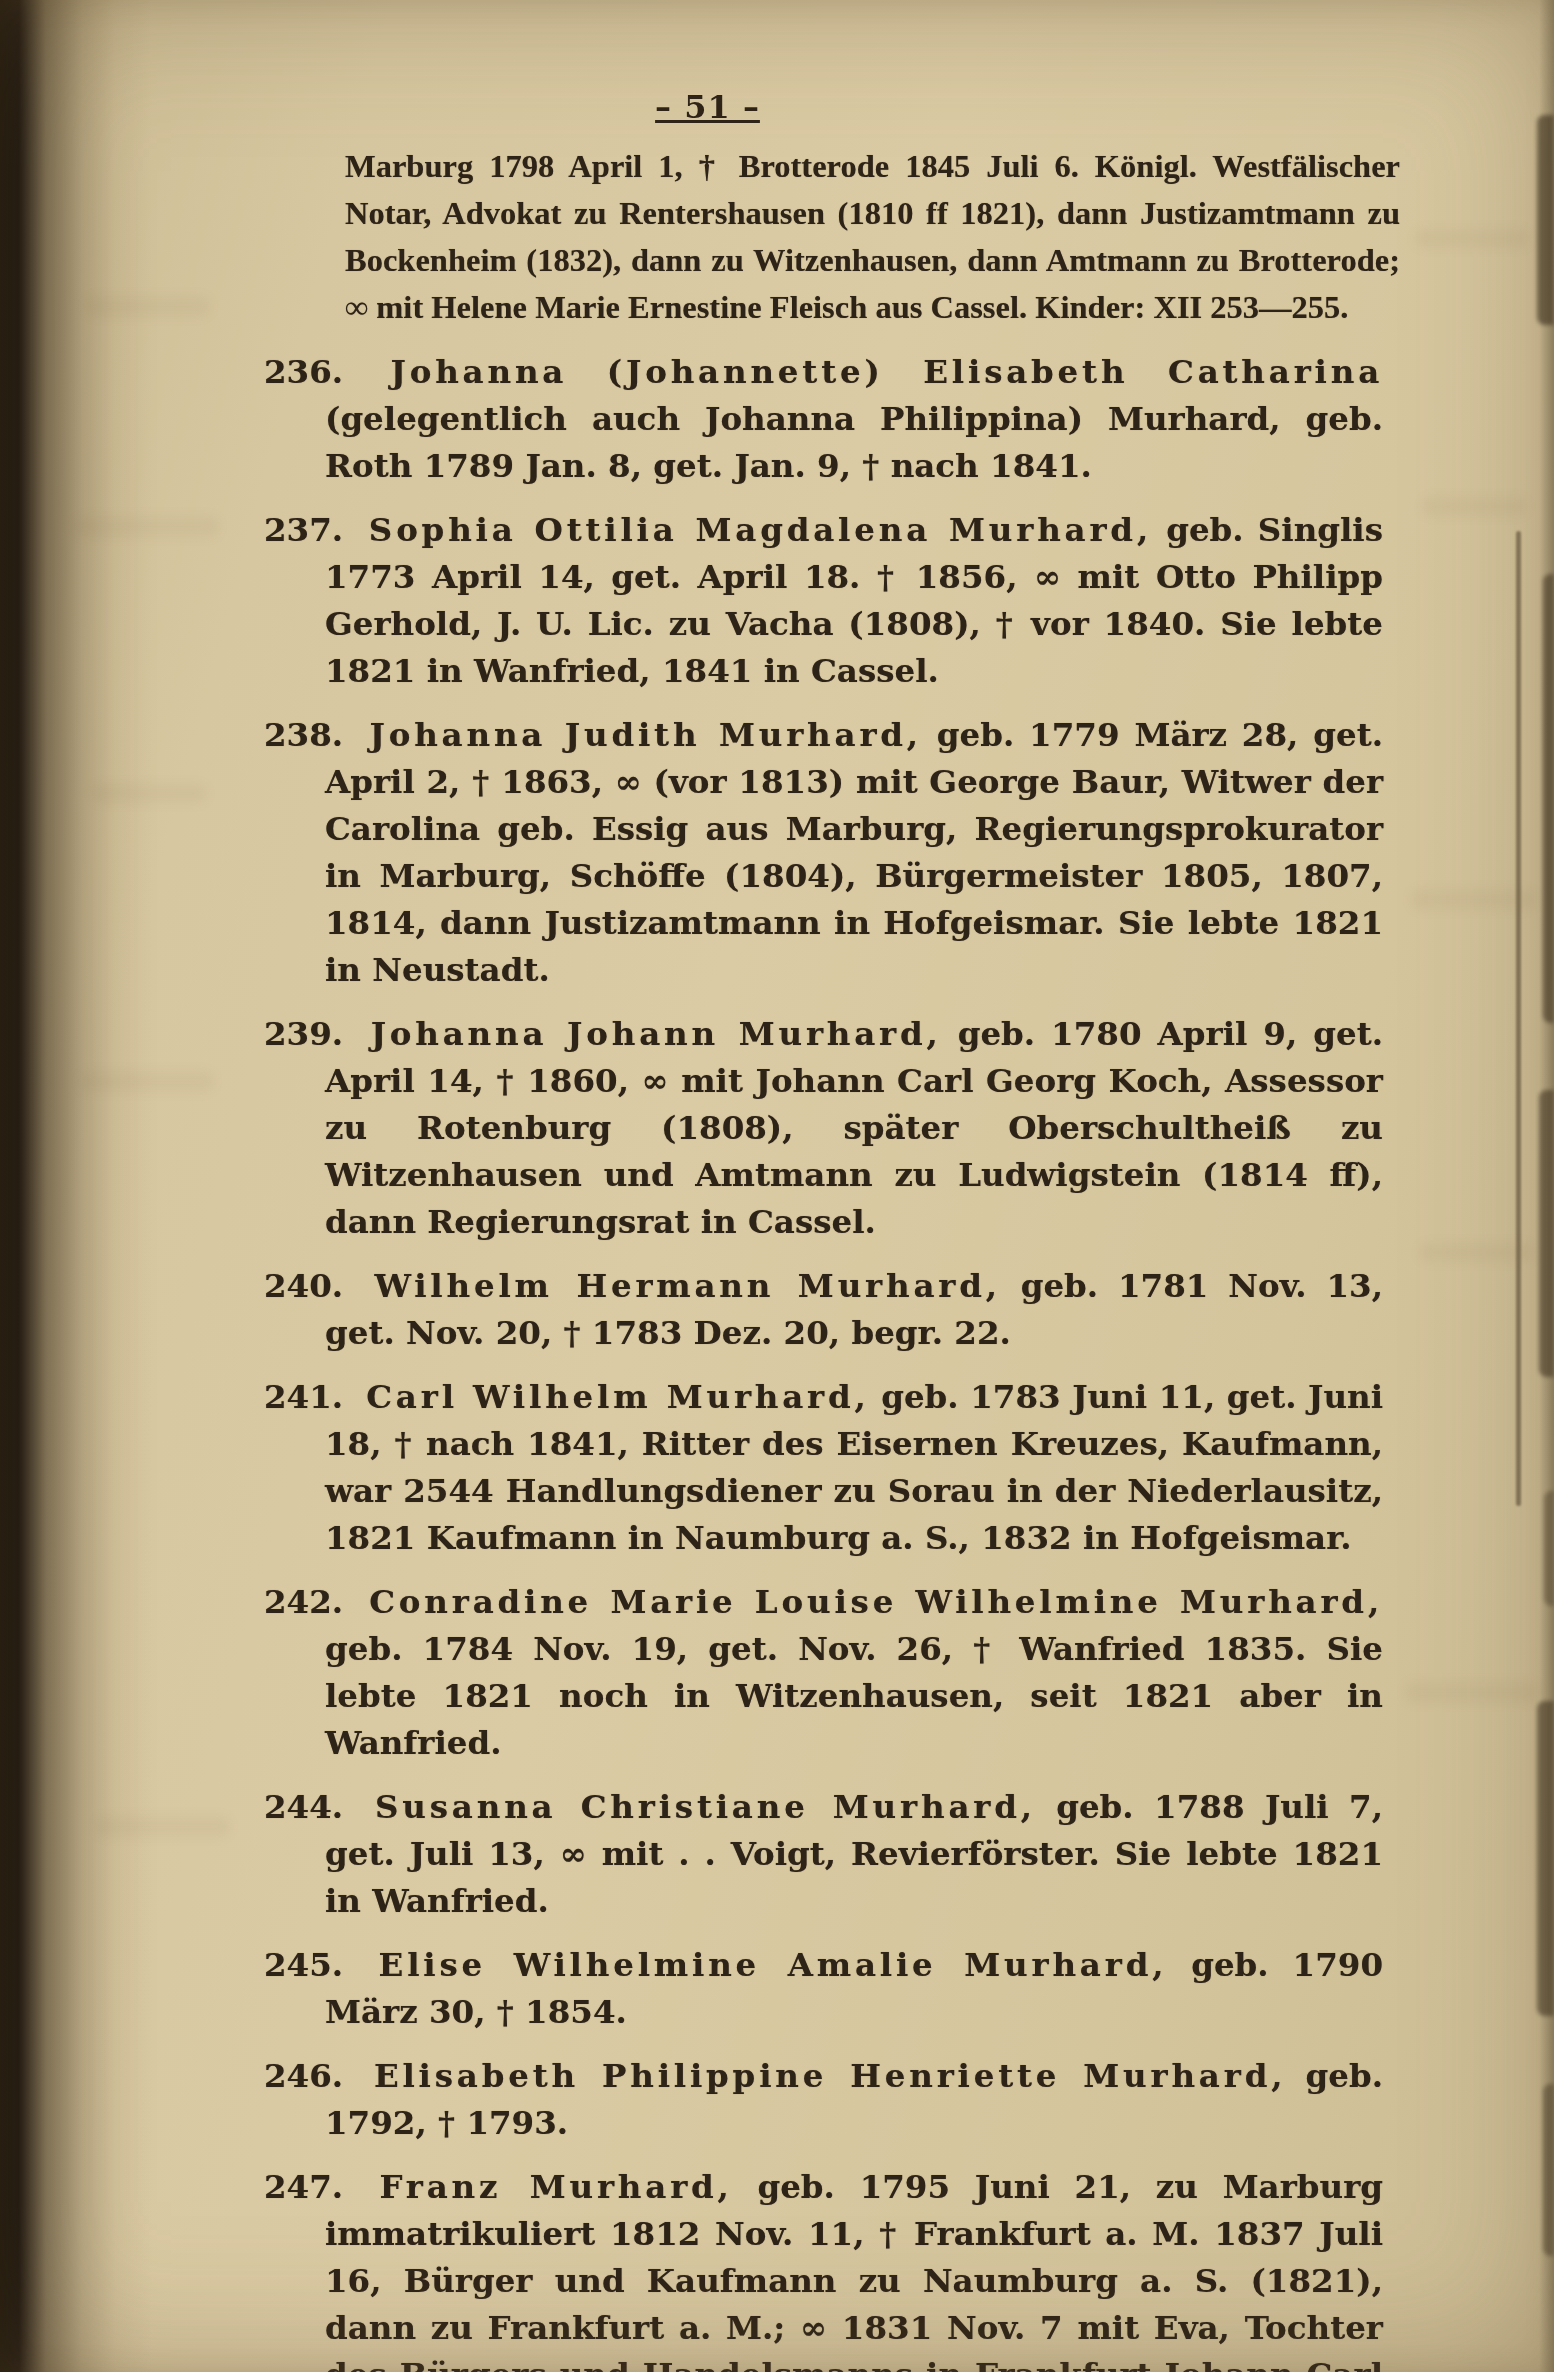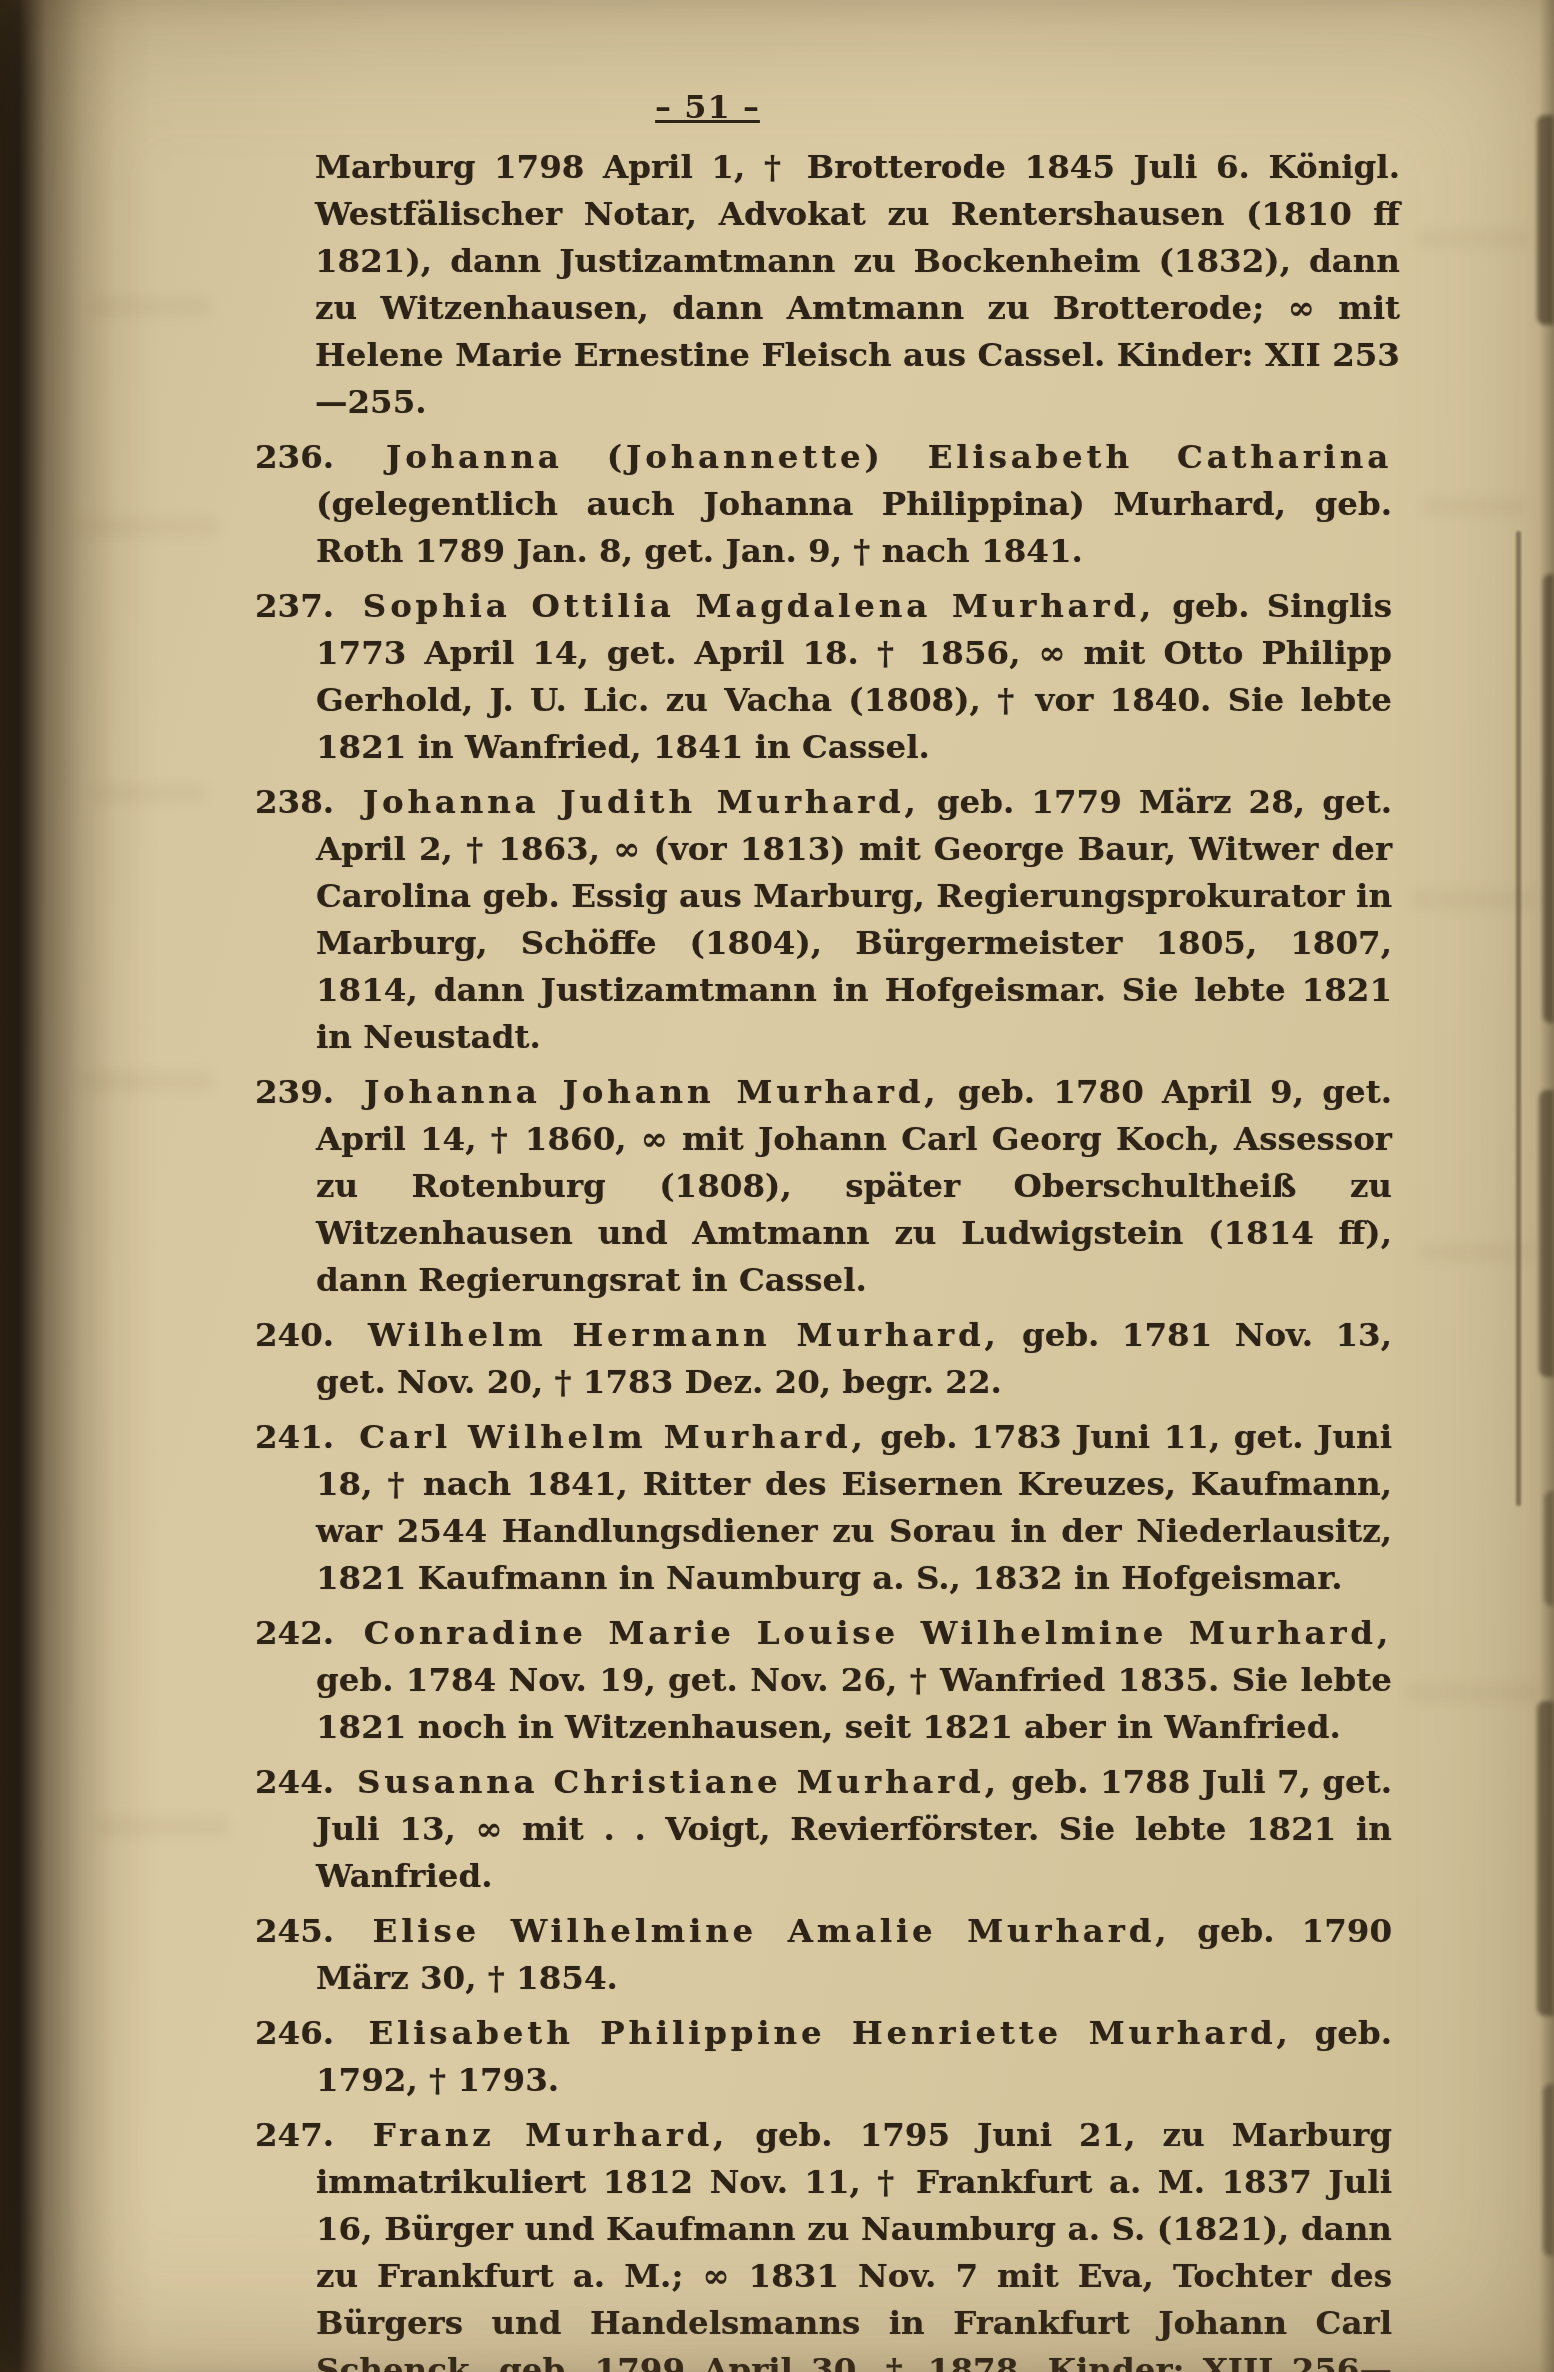--- a/index.html
+++ b/index.html
@@ -59,22 +59,22 @@
   .pagenum{
     position:absolute;left:0;top:88px;width:1415px;text-align:center;
     font-size:32px;font-weight:bold;letter-spacing:1px;color:var(--ink);text-decoration:underline;
   }
   .textblock{
     position:absolute;left:247px;top:143px;width:1153px;
     font-size:32.5px;line-height:47px;font-weight:bold;color:var(--ink);
     text-align:justify;
     text-shadow:0 0 1px rgba(43,33,23,.4);
   }
-  .intro{margin:0 0 0 68px;}
-  .entry{margin:8px;padding-left:61px;text-indent:-61px;}
+  .intro{margin:0 0 0 98px;font-family:Liberation Serif, serif;}
+  .entry{margin:17px;padding-left:61px;text-indent:-61px;}
   .num{padding-right:11.5px;}
   .name{letter-spacing:3.8px;}
 </style>
 </head>
 <body>
 
 <div class="scan">
 
   <div class="binding"></div>
   <div class="rightedge"></div>

